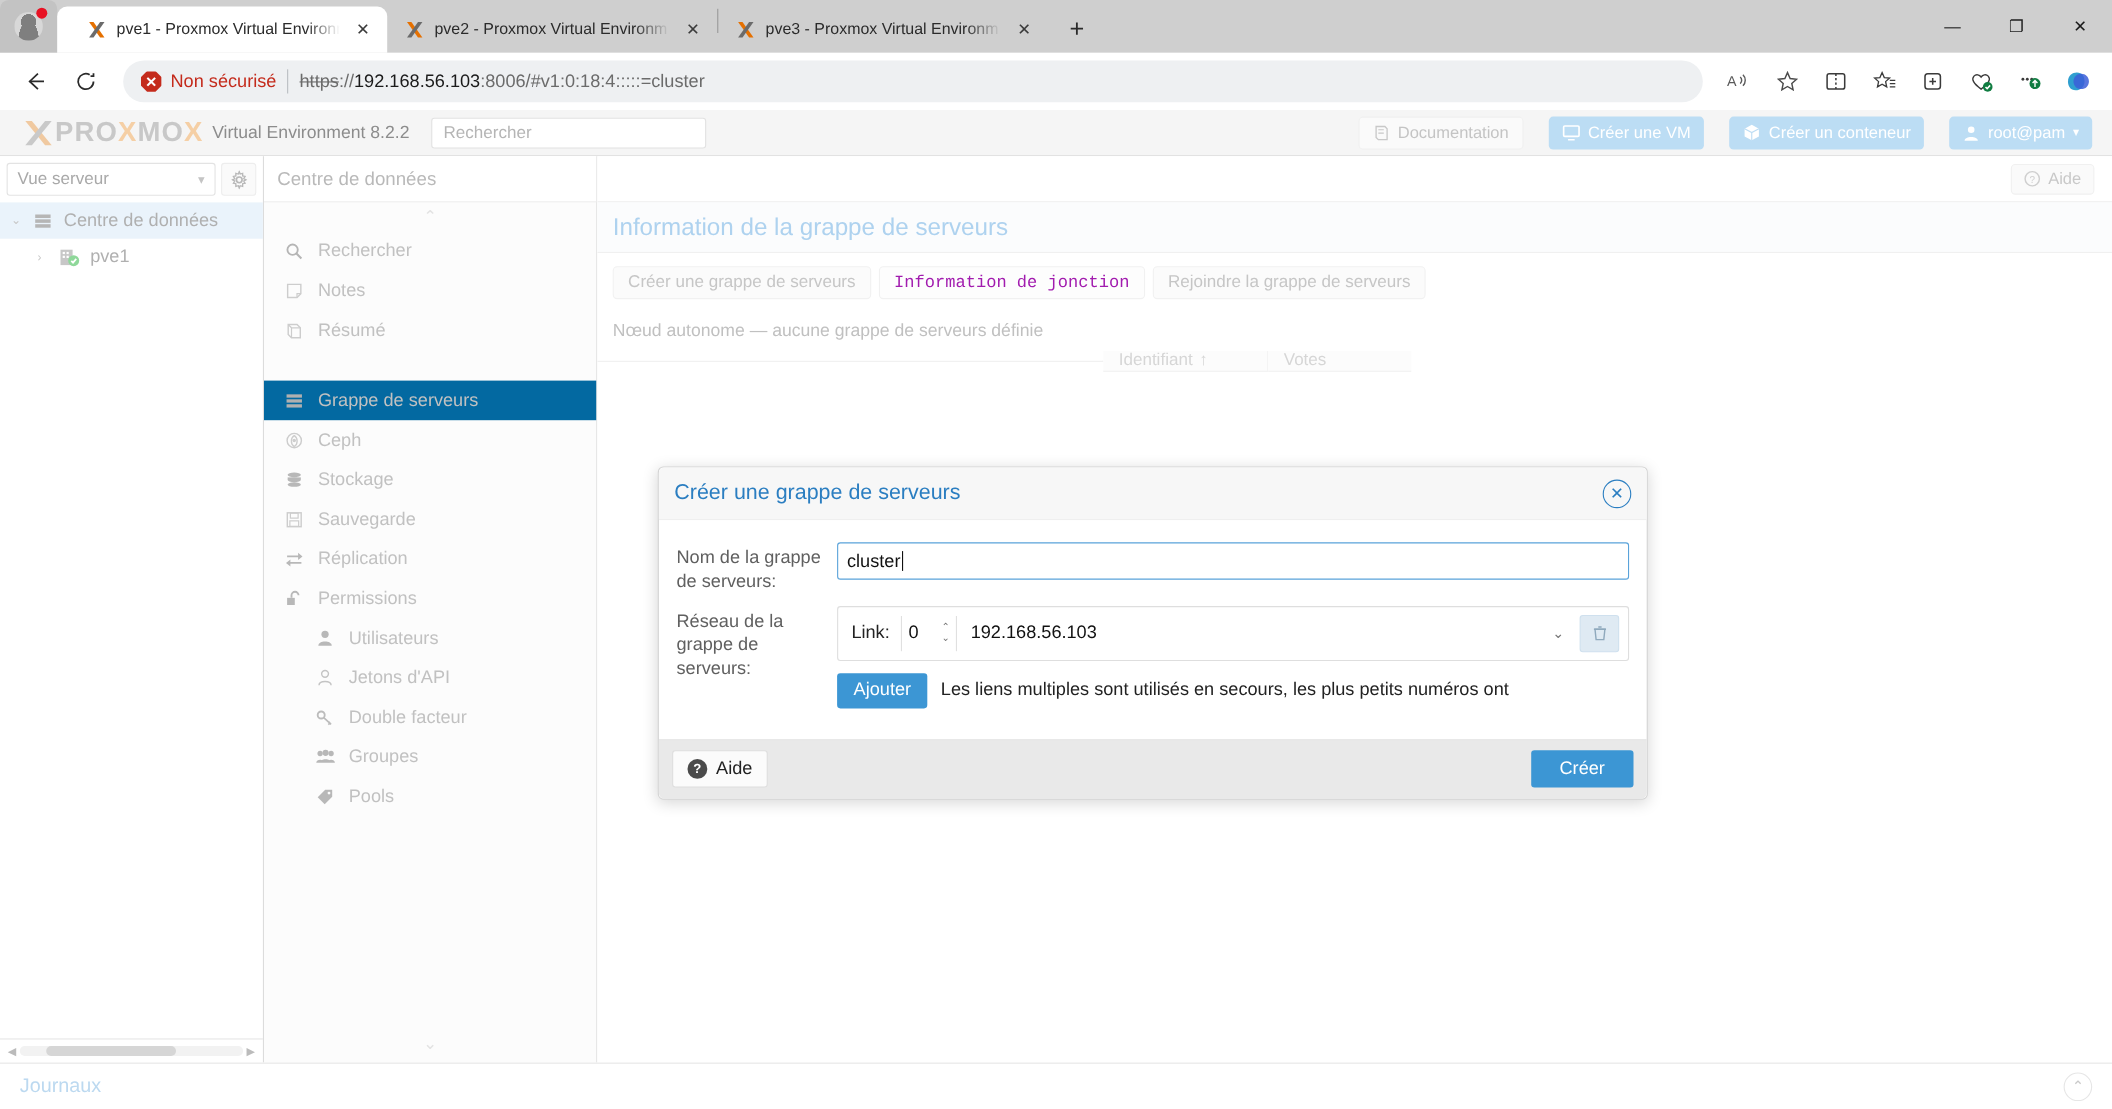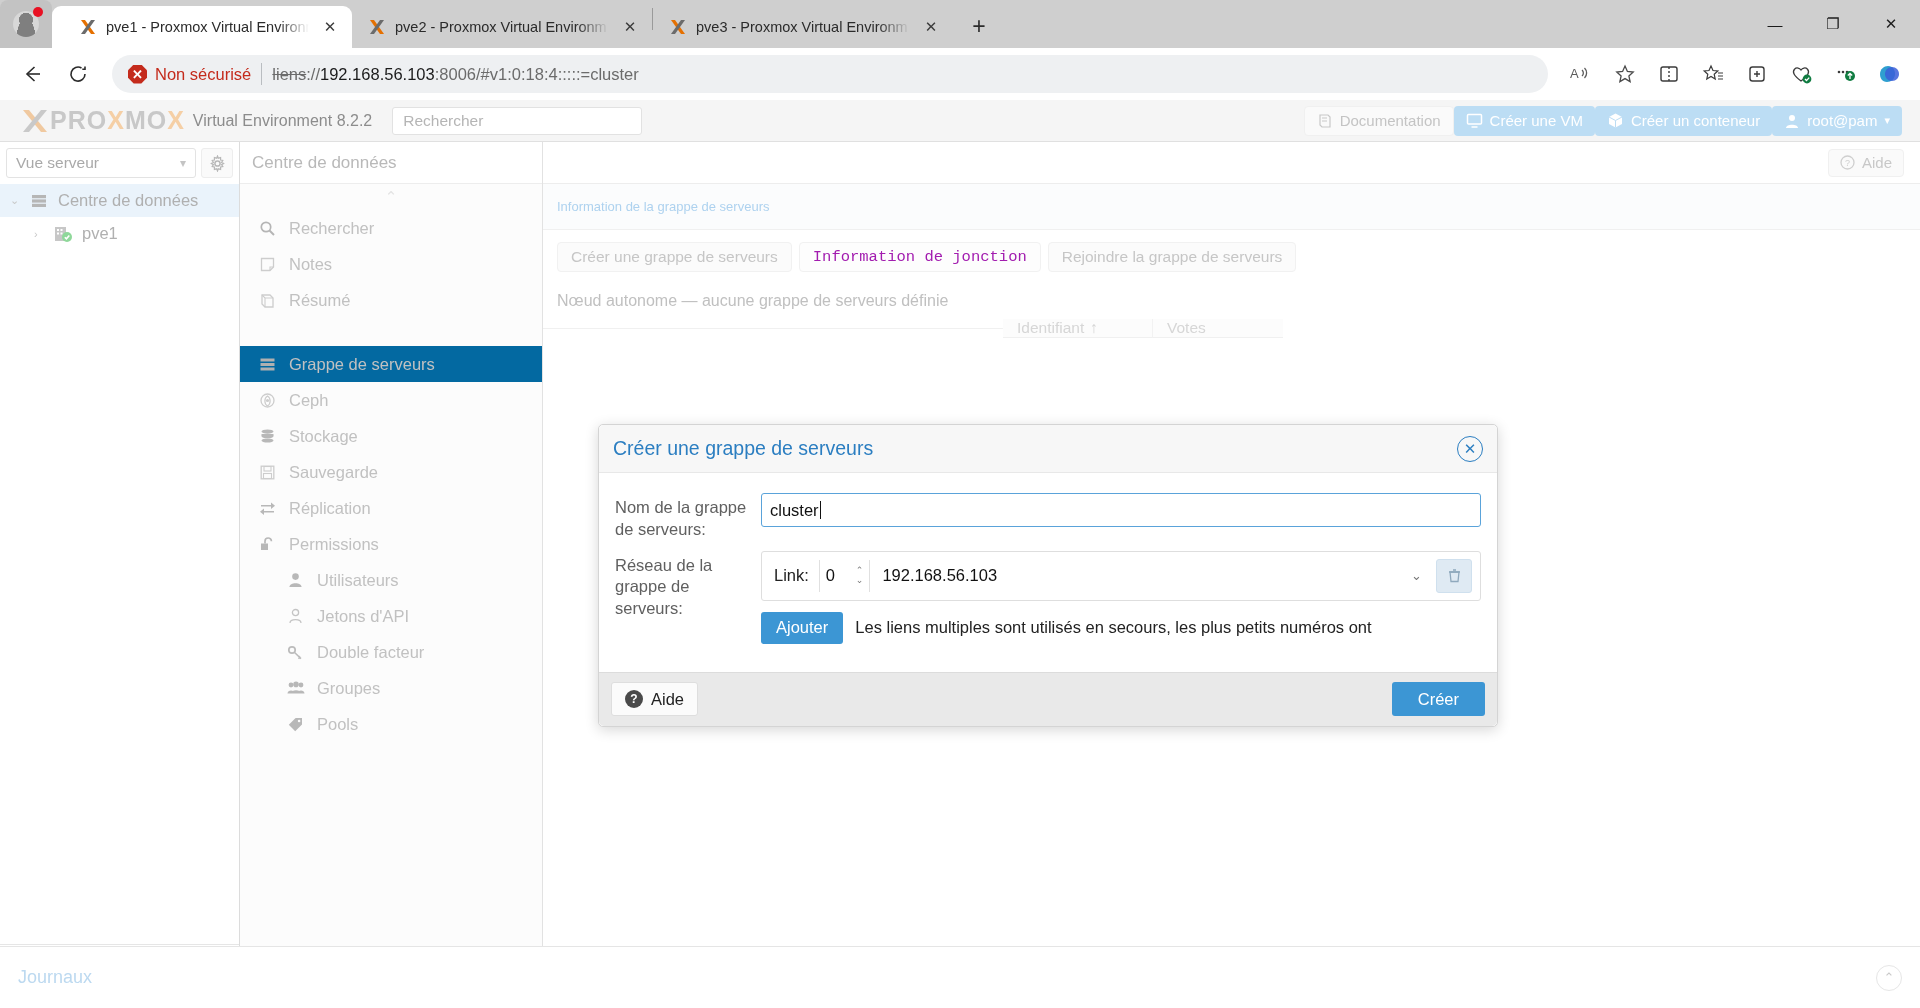--- a/index.html
+++ b/index.html
@@ -113,21 +113,21 @@
     font-size: 25px; font-weight: bold; letter-spacing: 1px;
     display: flex;
   }
   .pve-version { font-size: 16px; color: #8c8c8c; margin-left: 8px; }
   .pve-search {
     width: 250px; height: 28px; background: #fff; border: 1px solid #e2e2e2;
     border-radius: 3px; margin-left: 10px; display: flex; align-items: center;
     padding: 0 10px; color: #b5b5b5; font-size: 15.5px;
   }
   .pve-header-right {
-    margin-left: auto; display: flex; align-items: flex-start; gap: 0;
+    margin-left: auto; display: flex; align-items: flex-start; gap: 23px;
     padding-right: 10px;
   }
   .hbtn {
     height: 30px; border-radius: 4px; display: flex; align-items: center;
     gap: 7px; padding: 0 12px; font-size: 15px; white-space: nowrap;
   }
   .hbtn.light { background: #fafafa; color: #c4c4c4; border: 1px solid #f0f0f0; }
   .hbtn.blue { background: #bcddf4; color: #fff; }
 
   .pve-body { display: flex; height: 824px; }
@@ -203,21 +203,21 @@
     height: 42px; display: flex; align-items: center; padding: 0 16px;
     border-bottom: 1px solid #ededed;
   }
   .aide-chip {
     margin-left: auto; display: flex; align-items: center; gap: 7px;
     font-size: 15px; color: #c8c8c8; background: #fafafa;
     border: 1px solid #f0f0f0; border-radius: 4px; height: 28px; padding: 0 11px;
   }
   .section-title {
     height: 46px; display: flex; align-items: center; padding-left: 14px;
-    font-size: 13px; color: #aed2ef; background: #fbfcfd;
+    font-size: 22px; color: #aed2ef; background: #fbfcfd;
     border-bottom: 1px solid #f0f0f0;
   }
   .btn-row { display: flex; gap: 7px; padding: 12px 14px 6px 14px; }
   .ghost-btn {
     height: 30px; padding: 0 13px; display: flex; align-items: center;
     font-size: 15.5px; color: #c6c6c6; background: #fbfbfb;
     border: 1px solid #f1f1f1; border-radius: 4px;
   }
   .ghost-btn.disabled { color: #a21caf; background: #fdfdfd; font-family: Liberation Mono, monospace; }
   .standalone-note {
@@ -235,21 +235,21 @@
   .grid-col {
     display: flex; align-items: center; padding-left: 14px;
     border-right: 1px solid #f2f2f2; border-bottom: 1px solid #f0f0f0;
     background: #fcfcfc;
   }
   .col-nom { width: 460px; }
   .col-id { width: 150px; gap: 6px; }
   .col-votes { width: 130px; border-right: none; }
 
   .journaux {
-    position: absolute; left: 0; bottom: 0; width: 1920px; height: 62px;
+    position: absolute; left: 0; bottom: 0; width: 1920px; height: 42px;
     border-top: 1px solid #e5e5e5; background: #fff;
     display: flex; align-items: center; padding: 0 18px;
     font-size: 18px; color: #bcd9f0;
   }
   .journaux-chev {
     margin-left: auto; width: 26px; height: 26px; border-radius: 50%;
     border: 1px solid #e6e6e6; color: #c9c9c9; display: flex;
     align-items: center; justify-content: center; font-size: 13px;
   }
 
@@ -408,21 +408,21 @@
       </svg>
   </div>
 
   <div class="omnibox">
     <span class="notsecure">
       <span class="notsecure-icon">✕</span>
       <span>Non sécurisé</span>
     </span>
     <span class="omni-div"></span>
     <span>
-      <span class="url-scheme">liens</span><span class="url-rest">://</span><span class="url-host">192.168.56.103</span><span class="url-rest">:8006/#v1:0:18:4:::::=cluster</span>
+      <span class="url-scheme">https</span><span class="url-rest">://</span><span class="url-host">192.168.56.103</span><span class="url-rest">:8006/#v1:0:18:4:::::=cluster</span>
     </span>
   </div>
 
   <div class="tb-icon">
     <svg width="22" height="22" viewBox="0 0 22 22">
         <text x="0" y="15" font-size="13" fill="#5b5b5b" font-family="Liberation Sans">A</text>
         <path d="M12 7 A4 4 0 0 1 12 13" fill="none" stroke="#5b5b5b" stroke-width="1.3"></path>
         <path d="M14.5 5 A7 7 0 0 1 14.5 15" fill="none" stroke="#5b5b5b" stroke-width="1.3"></path>
       </svg>
   </div>

